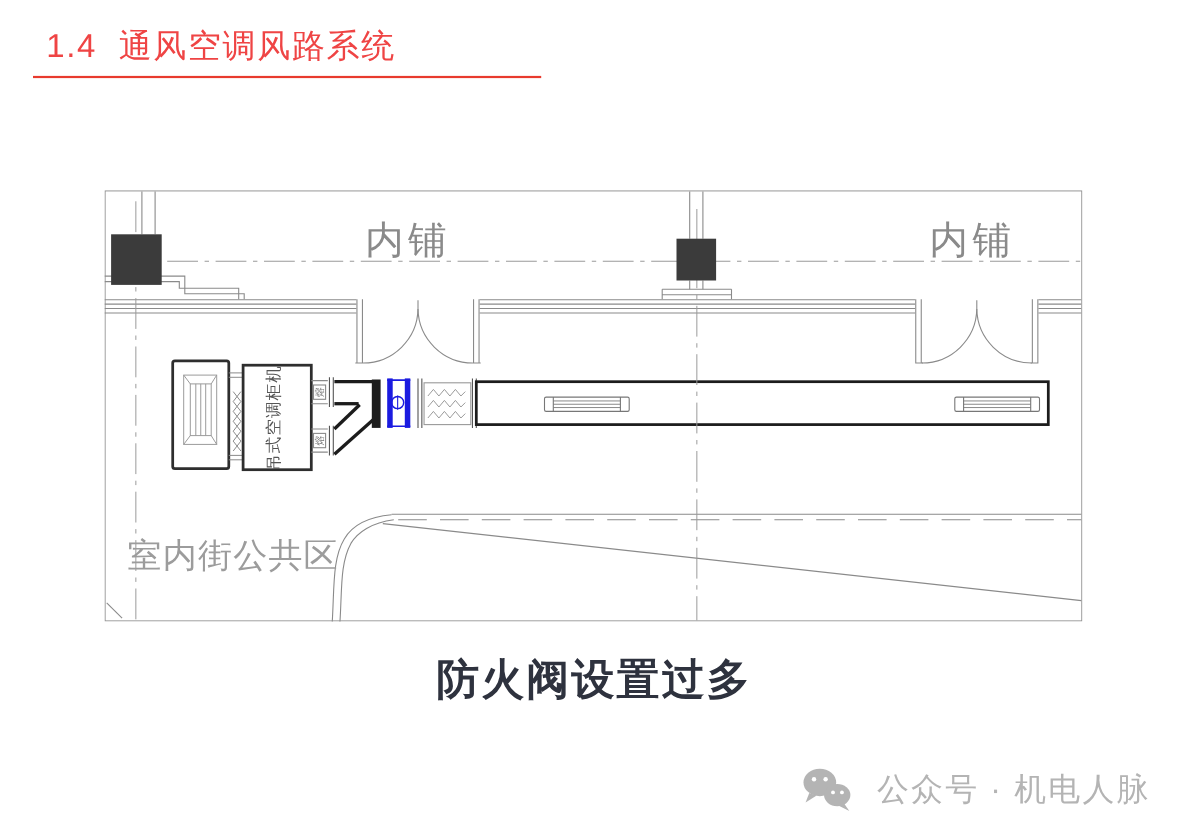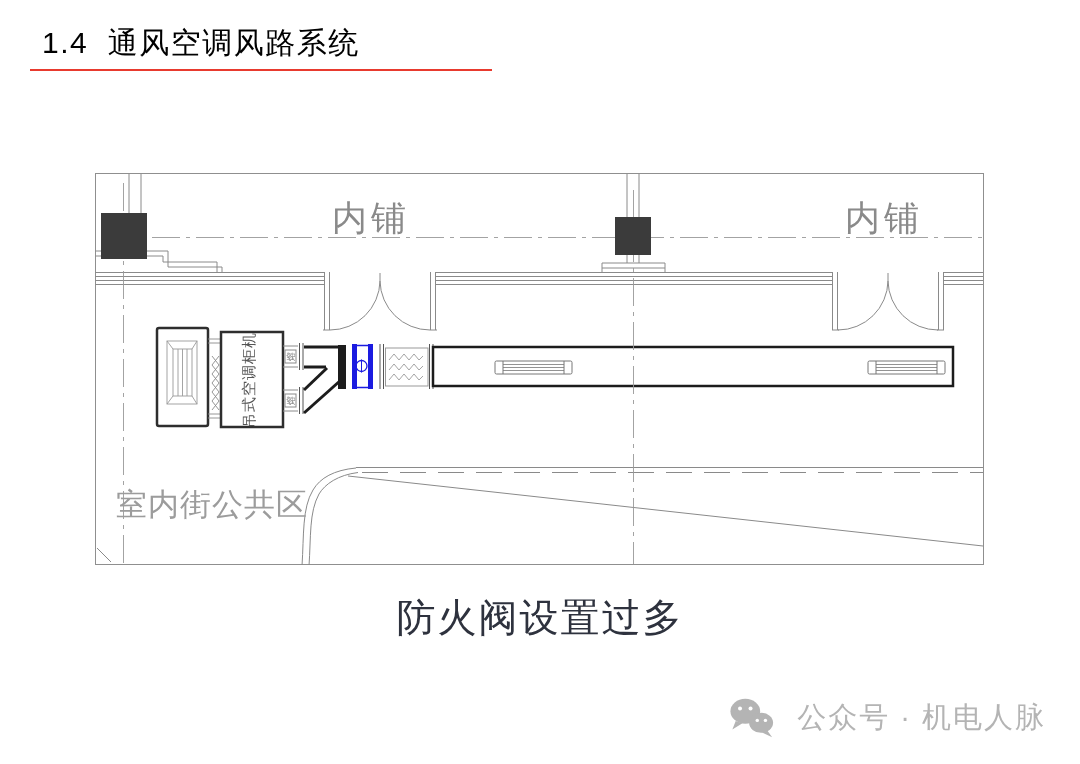--- a/index.html
+++ b/index.html
@@ -2,33 +2,33 @@
 <html><head>
 <meta charset="utf-8">
 <style>
   html,body{margin:0;padding:0;background:#e9e9e9;}
   .slide{
     position:relative;width:1080px;height:764px;background:#ffffff;
     font-family:"Liberation Sans", sans-serif;overflow:hidden;margin:0 auto;
   }
   .page-title{
     position:absolute;left:42px;top:26px;
-    font-size:30px;line-height:34px;color:#000000;
+    font-size:30px;line-height:34px;color:#ef4444;
     letter-spacing:1.5px;white-space:pre;font-weight:500;
   }
   .title-underline{
     position:absolute;left:30px;top:69px;width:462px;height:2px;
     background:#E83A2E;
   }
   .drawing-wrap{
     position:absolute;left:95px;top:173px;width:889px;height:392px;
   }
   .caption{
     position:absolute;left:0;top:591px;width:100%;
-    text-align:center;font-size:39px;font-weight:400;color:#2E323E;
+    text-align:center;font-size:39px;font-weight:700;color:#2E323E;
     letter-spacing:2px;
   }
   .watermark{
     position:absolute;top:697px;right:34px;
     display:flex;align-items:center;gap:22px;
     color:#B4B4B4;font-size:29px;letter-spacing:2px;
   }
   .watermark svg{display:block;}
   text{font-family:"Liberation Sans", sans-serif;}
   .cadtext{fill:#8A8A8A;}

